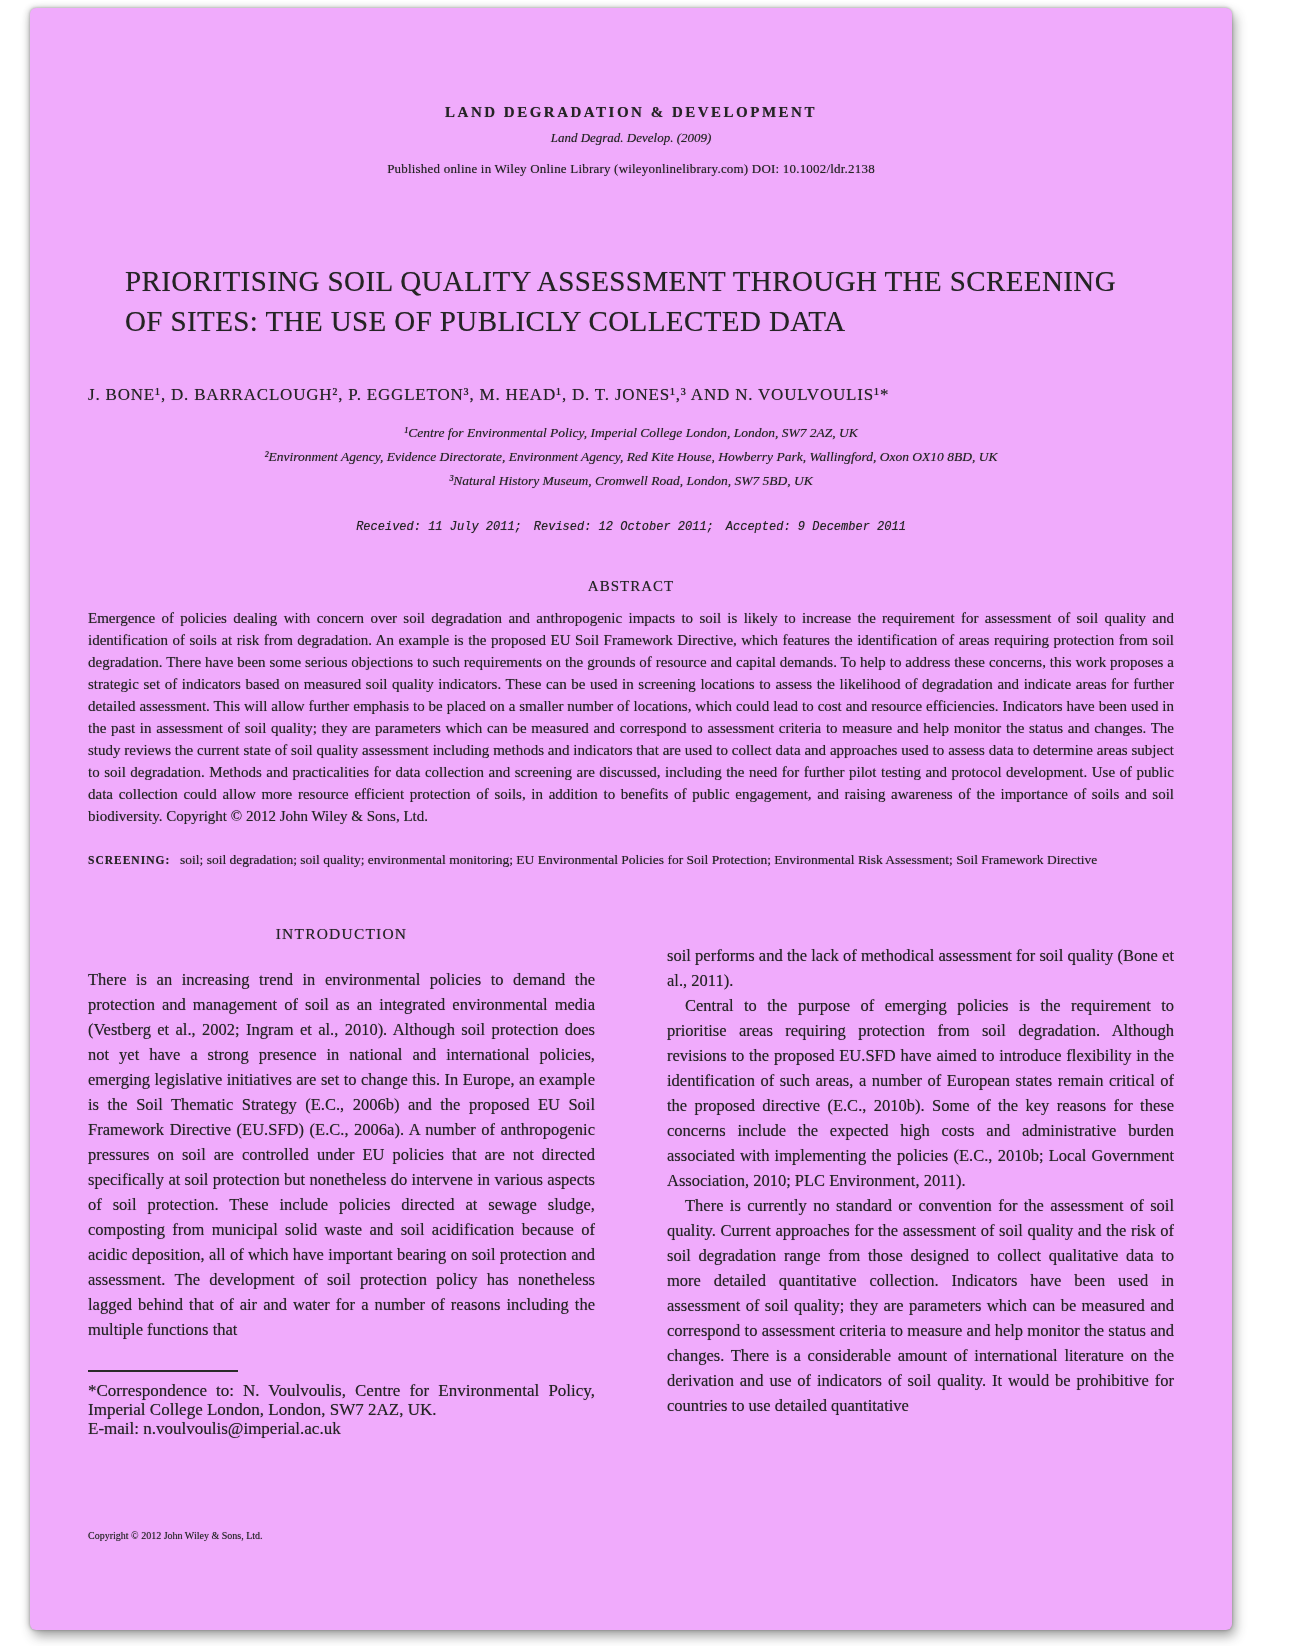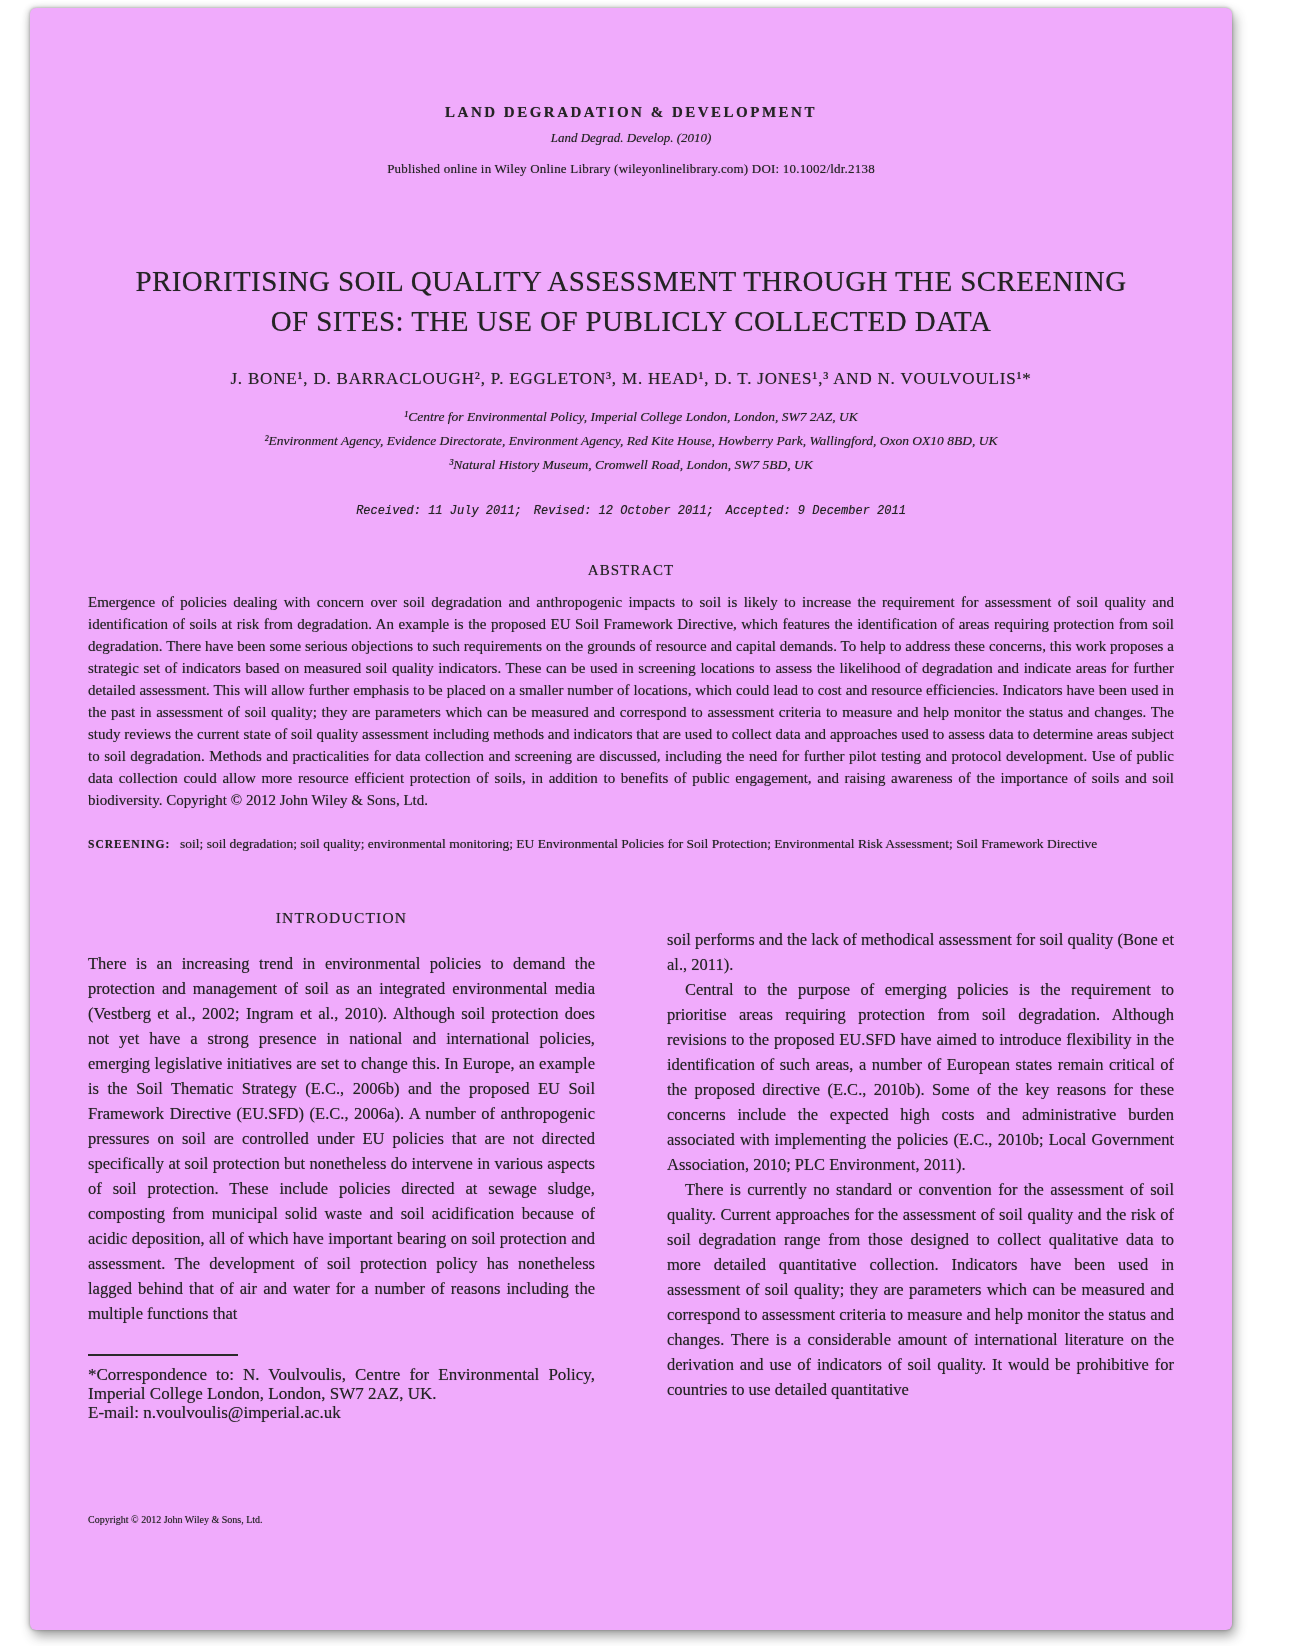--- a/index.html
+++ b/index.html
@@ -42,29 +42,28 @@
   }
   .journal-published {
     font-size: 13px;
     margin-top: 15px;
     letter-spacing: 0.2px;
   }
   
   .paper-title {
     max-width: 1012px;
     margin: 84px auto 0;
-    text-align: center;
+    text-align: left;
     font-size: 29px;
     font-weight: normal;
     line-height: 40px;
     letter-spacing: 0.4px;
   }
   .authors-line {
-    text-align: center;
-    margin-top: 28px;
+    margin-top: 44px;
     font-size: 17px;
     letter-spacing: 0.8px;
   }
   .affiliations { margin-top: 16px; text-align: center; }
   .affiliation-line {
     font-size: 13.5px;
     font-style: italic;
     line-height: 24px;
   }
   .dates-line {
@@ -149,21 +148,21 @@
     font-size: 10px;
   }
 </style>
 </head>
 <body>
 
 <div class="sheet">
 
   <div class="journal-head">
     <div class="journal-name">LAND DEGRADATION &amp; DEVELOPMENT</div>
-    <div class="journal-citation">Land Degrad. Develop. (2010)</div>
+    <div class="journal-citation">Land Degrad. Develop. (2009)</div>
     <div class="journal-published">Published online in Wiley Online Library (wileyonlinelibrary.com) DOI: 10.1002/ldr.2138</div>
   </div>
 
   <h1 class="paper-title">PRIORITISING SOIL QUALITY ASSESSMENT THROUGH THE SCREENING OF SITES: THE USE OF PUBLICLY COLLECTED DATA</h1>
 
   <div class="authors-line">J. BONE¹, D. BARRACLOUGH², P. EGGLETON³, M. HEAD¹, D. T. JONES¹,³ AND N. VOULVOULIS¹*</div>
 
   <div class="affiliations">
     <div class="affiliation-line">¹Centre for Environmental Policy, Imperial College London, London, SW7 2AZ, UK</div>
     <div class="affiliation-line">²Environment Agency, Evidence Directorate, Environment Agency, Red Kite House, Howberry Park, Wallingford, Oxon OX10 8BD, UK</div>

